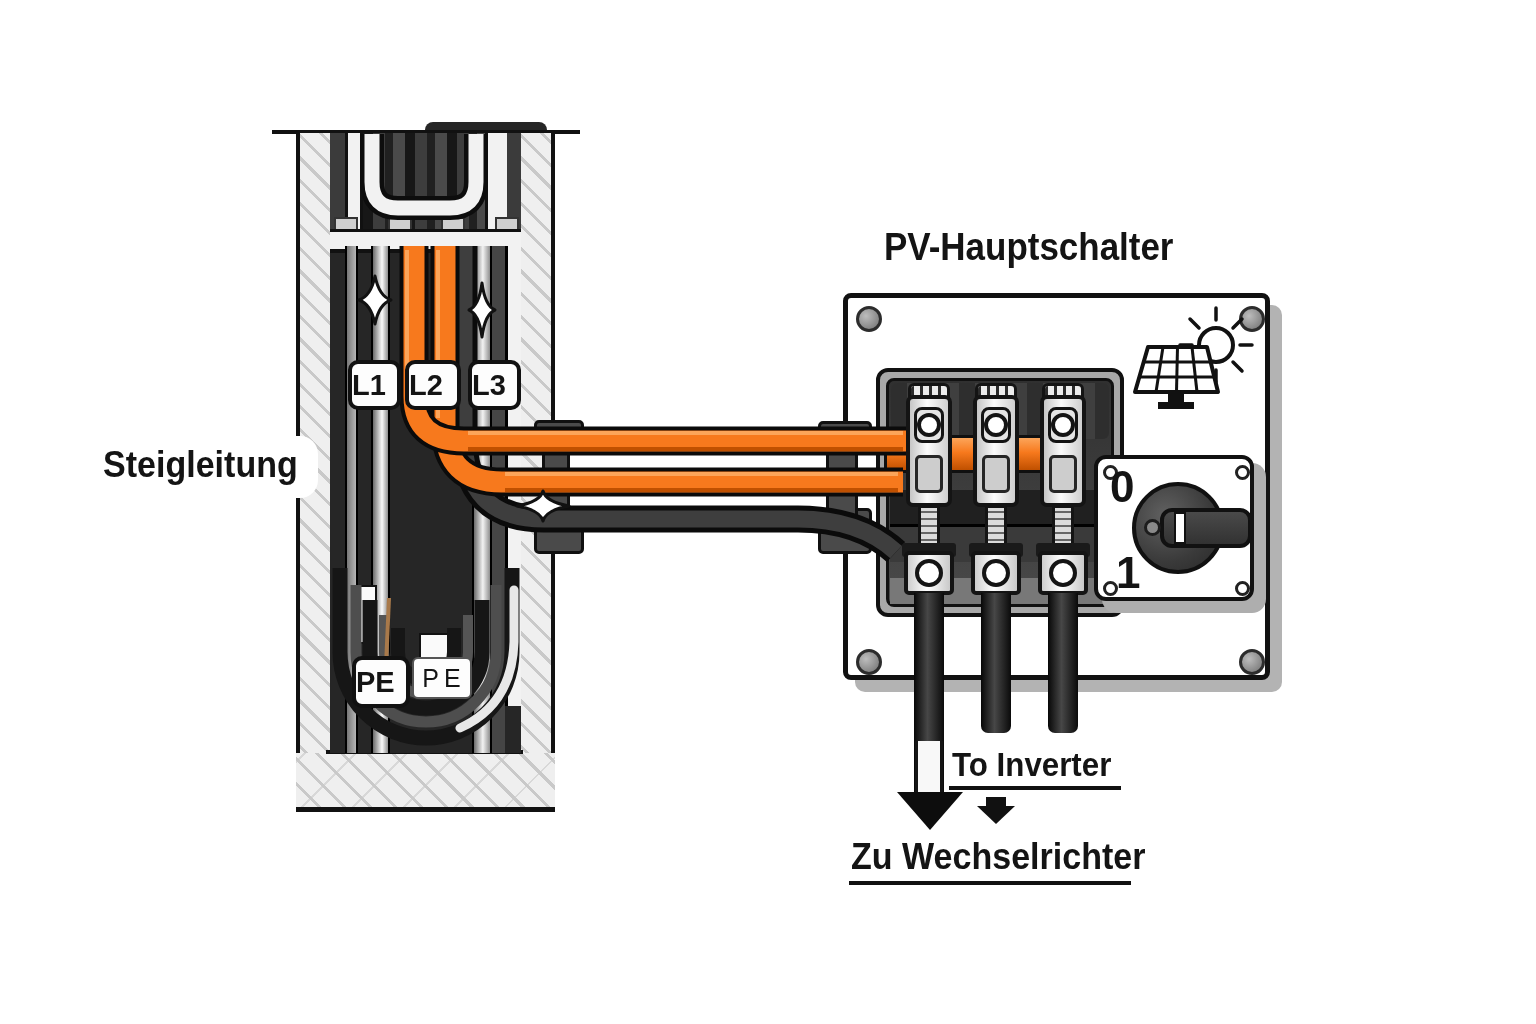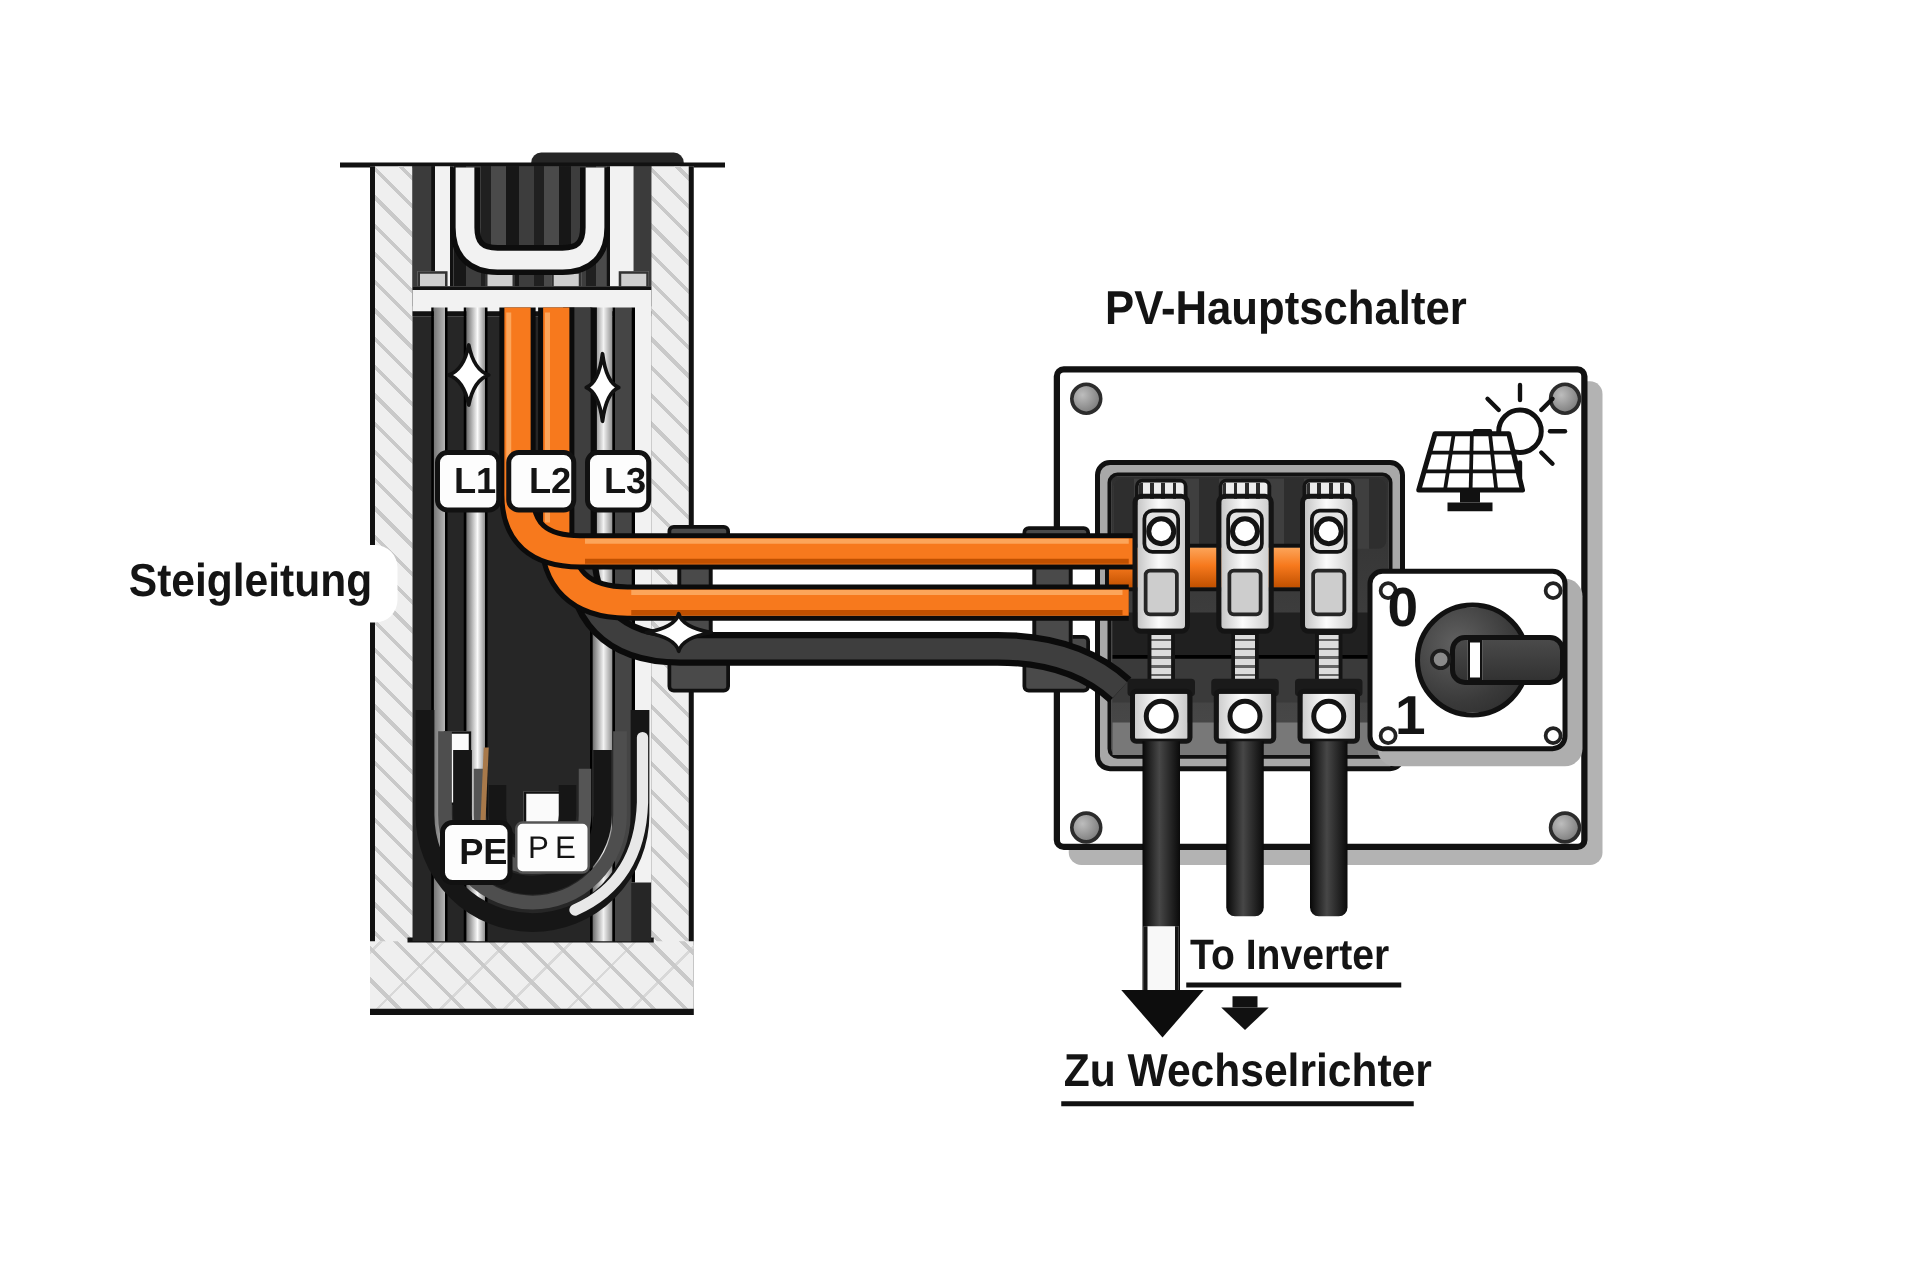--- a/index.html
+++ b/index.html
@@ -6,21 +6,21 @@
   #stage{position:relative;width:1536px;height:1024px;background:#ffffff;overflow:hidden;
          font-family:"Liberation Sans",sans-serif;color:#141414;}
   .a{position:absolute;}
   .hatch{background-color:var(--wall-fill,#efefef);
          background-image:repeating-linear-gradient(45deg,transparent 0 13px,var(--wall-hatch,#c9c9c9) 13px 16px);}
   .hatch2{background-color:var(--wall-fill,#efefef);
           background-image:repeating-linear-gradient(45deg,transparent 0 15px,var(--wall-hatch,#c9c9c9) 15px 18px),
                            repeating-linear-gradient(-45deg,transparent 0 34px,#d8d8d8 34px 36px);}
   .txt{font-weight:bold;transform:scaleX(.92);transform-origin:0 50%;white-space:nowrap;}
   .tag{background:#fdfdfd;border:4px solid #111;border-radius:10px;display:flex;align-items:center;
-       justify-content:flex-end;font-weight:bold;font-size:29px;}
+       justify-content:flex-start;font-weight:bold;font-size:29px;}
   .tag-light{background:#fdfdfd;border:2px solid #555;border-radius:6px;display:flex;align-items:center;
        justify-content:center;font-weight:400;font-size:25px;letter-spacing:5px;padding-left:4px;}
   .screw{border-radius:50%;background:radial-gradient(circle at 35% 35%,#bdbdbd,#6f6f6f);border:3px solid #2c2c2c;}
   .screw-sm{border-radius:50%;background:#fff;border:3px solid #222;}
   .clampbit{background:#4a4a4a;border:3px solid #101010;border-radius:5px;}
   .term{position:absolute;width:46px;top:383px;}
   .t-ridge{position:absolute;left:2px;top:0;width:36px;height:15px;background:#ececec;
            border:3px solid #141414;border-radius:6px 6px 2px 2px;overflow:hidden;}
   .t-ridge::after{content:"";position:absolute;inset:0;
            background:repeating-linear-gradient(90deg,#2b2b2b 0 3px,transparent 3px 9px);}

